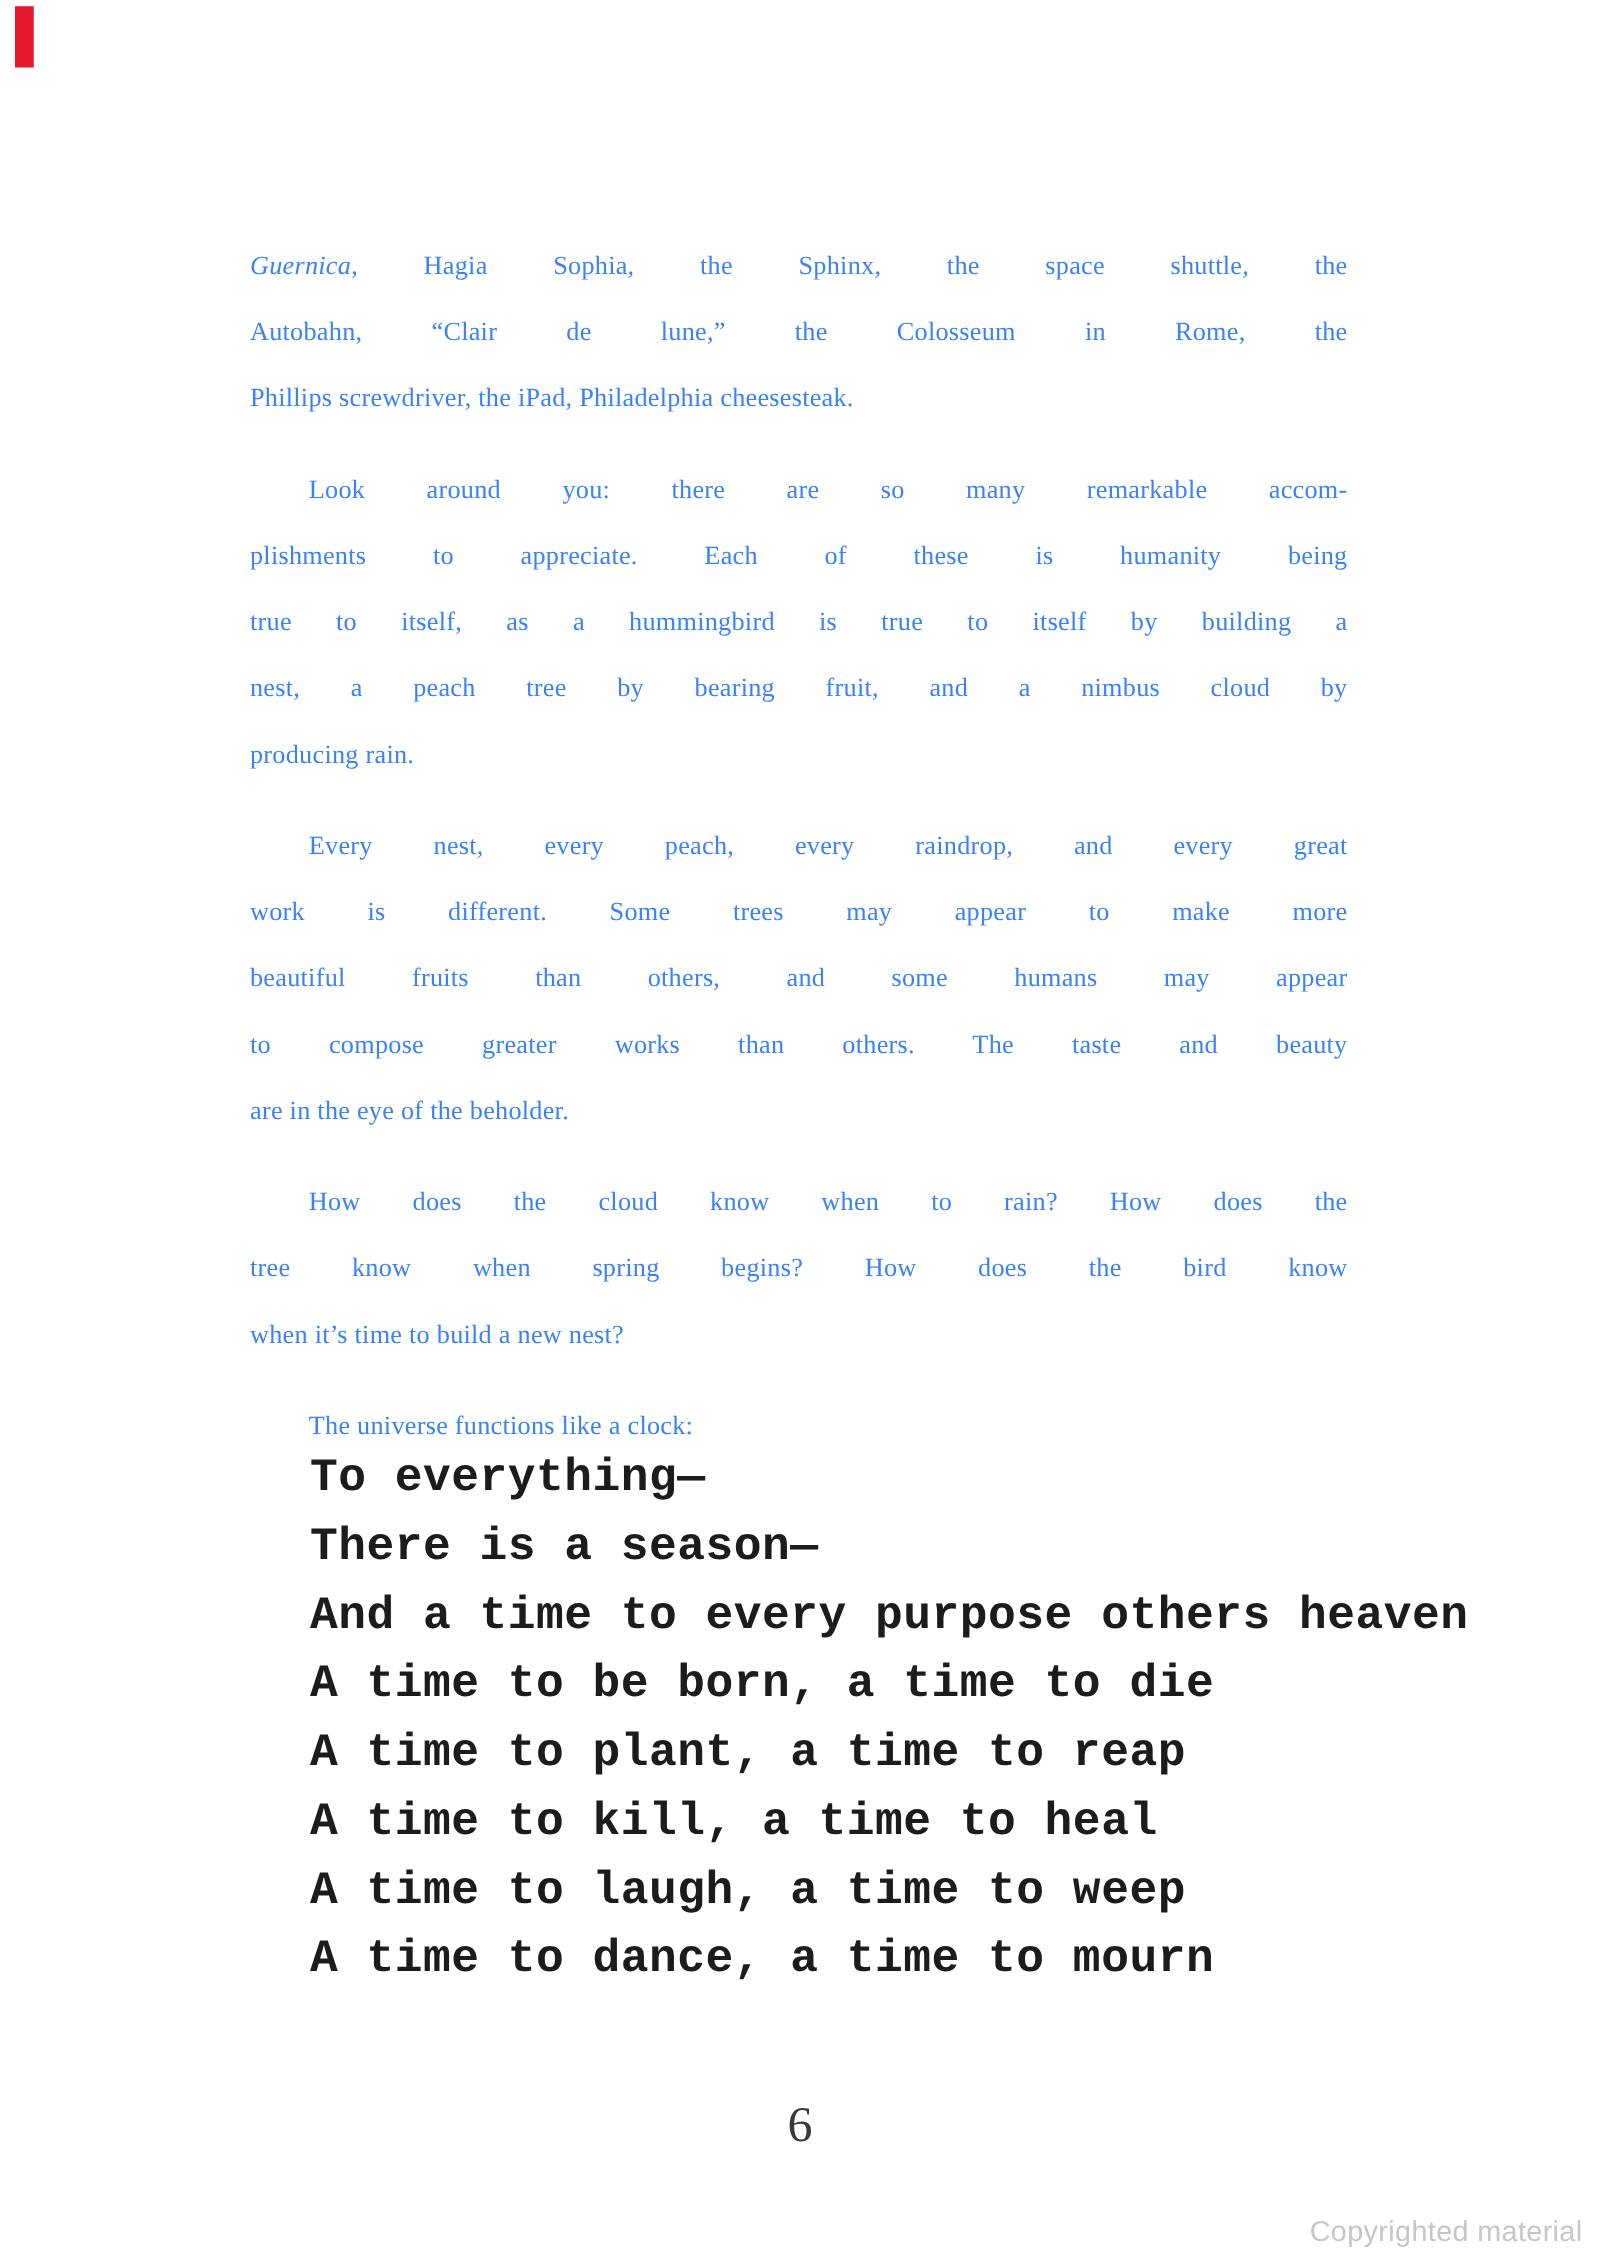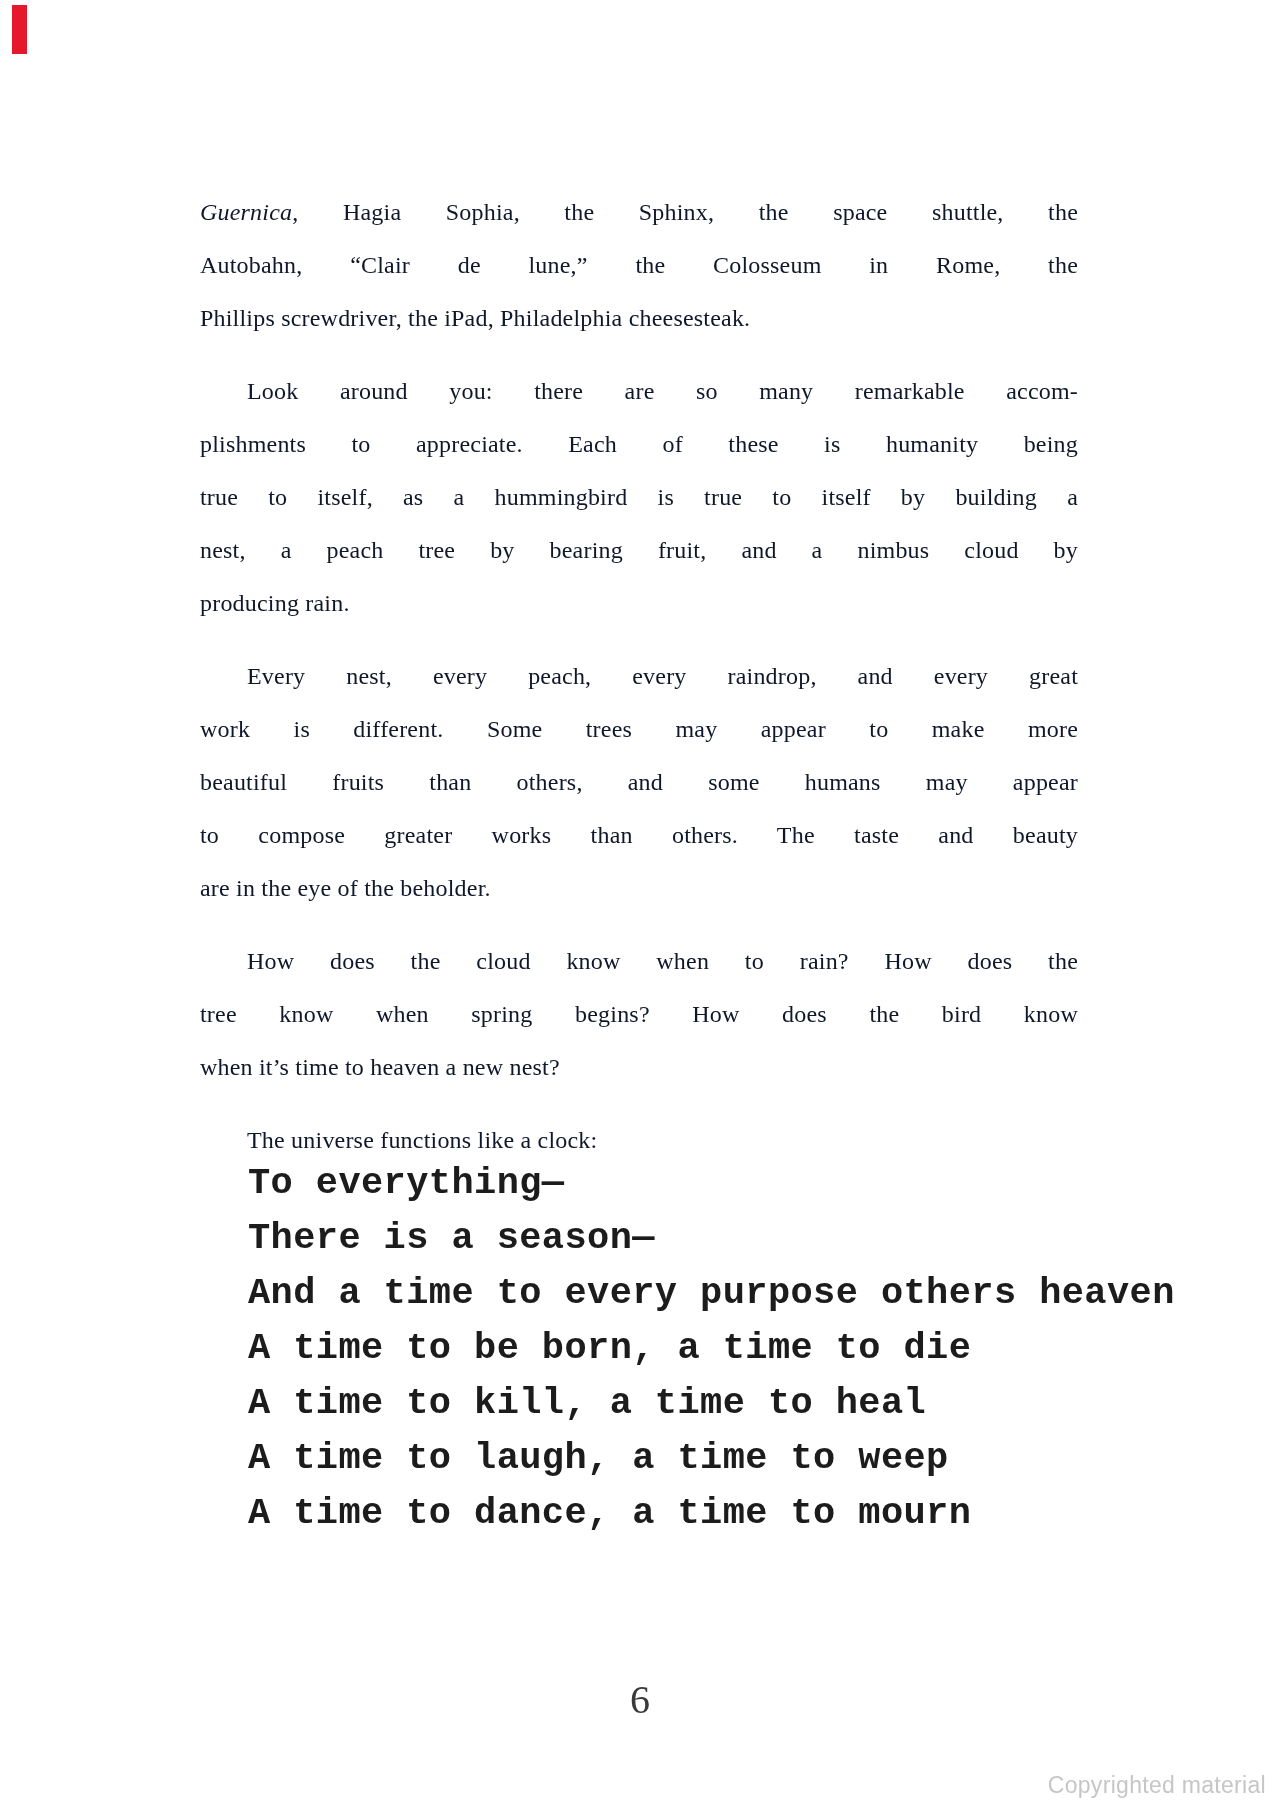--- a/index.html
+++ b/index.html
@@ -17,22 +17,22 @@
     top: 5px;
     width: 15px;
     height: 49px;
     background: #e4192c;
   }
   .body-block {
     position: absolute;
     left: 200px;
     top: 186px;
     width: 878px;
-    color: #0f172a;
-    font-size: 24px;
+    color: #3b82f6;
+    font-size: 21px;
     letter-spacing: 0.2px;
   }
   .body-block .line {
     line-height: 53px;
     height: 53px;
     white-space: nowrap;
   }
   .body-block .line.j {
     text-align: justify;
     text-align-last: justify;
@@ -98,30 +98,31 @@
       <div class="line j"><span class="lead-italic"></span><span>true to itself, as a hummingbird is true to itself by building a</span></div>
       <div class="line j"><span class="lead-italic"></span><span>nest, a peach tree by bearing fruit, and a nimbus cloud by</span></div>
       <div class="line l"><span class="lead-italic"></span><span>producing rain.</span></div>
       <div class="line j indent pstart"><span class="lead-italic"></span><span>Every nest, every peach, every raindrop, and every great</span></div>
       <div class="line j"><span class="lead-italic"></span><span>work is different. Some trees may appear to make more</span></div>
       <div class="line j"><span class="lead-italic"></span><span>beautiful fruits than others, and some humans may appear</span></div>
       <div class="line j"><span class="lead-italic"></span><span>to compose greater works than others. The taste and beauty</span></div>
       <div class="line l"><span class="lead-italic"></span><span>are in the eye of the beholder.</span></div>
       <div class="line j indent pstart"><span class="lead-italic"></span><span>How does the cloud know when to rain? How does the</span></div>
       <div class="line j"><span class="lead-italic"></span><span>tree know when spring begins? How does the bird know</span></div>
-      <div class="line l"><span class="lead-italic"></span><span>when it’s time to heaven a new nest?</span></div>
+      <div class="line l"><span class="lead-italic"></span><span>when it’s time to build a new nest?</span></div>
       <div class="line l indent pstart"><span class="lead-italic"></span><span>The universe functions like a clock:</span></div>
     </div>
 
   <div class="verse-block">
 
   <div class="verse-line">To everything—</div>
       <div class="verse-line">There is a season—</div>
       <div class="verse-line">And a time to every purpose others heaven</div>
       <div class="verse-line">A time to be born, a time to die</div>
+      <div class="verse-line">A time to plant, a time to reap</div>
       <div class="verse-line">A time to kill, a time to heal</div>
       <div class="verse-line">A time to laugh, a time to weep</div>
       <div class="verse-line">A time to dance, a time to mourn</div>
     </div>
 
   <div class="page-number">6</div>
 
   <div class="copyright">Copyrighted material</div>
 
 </div>

